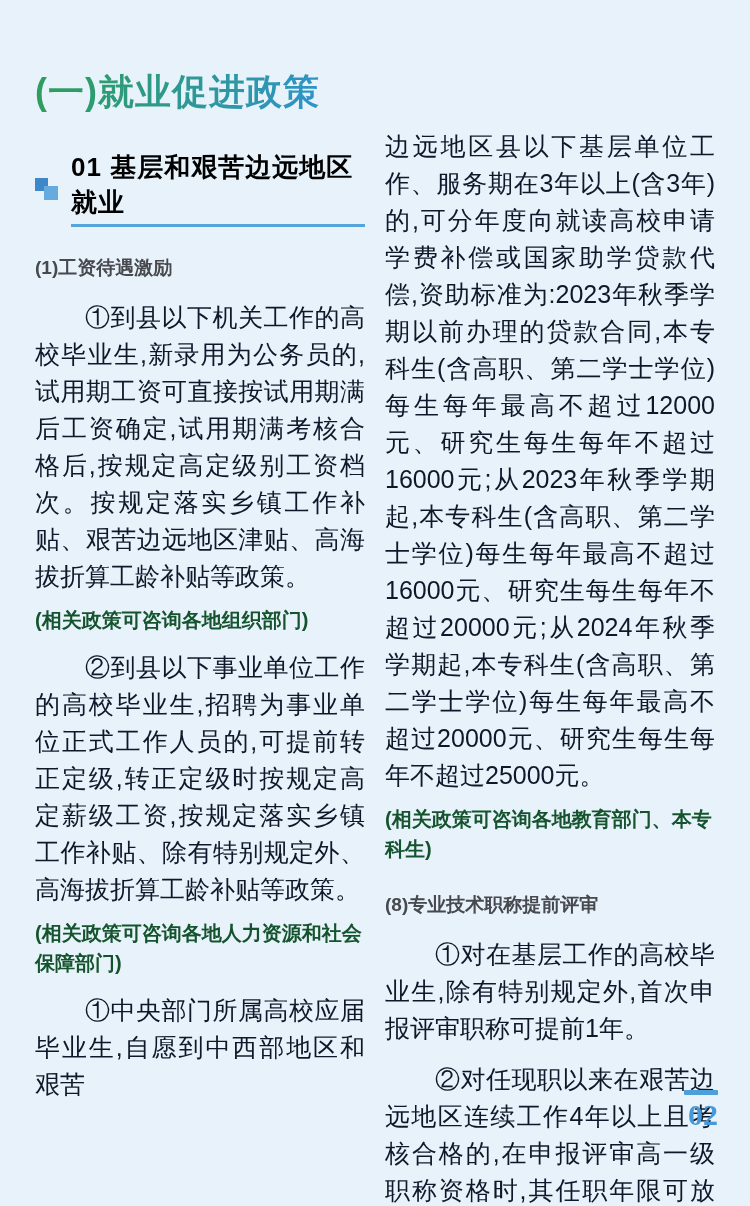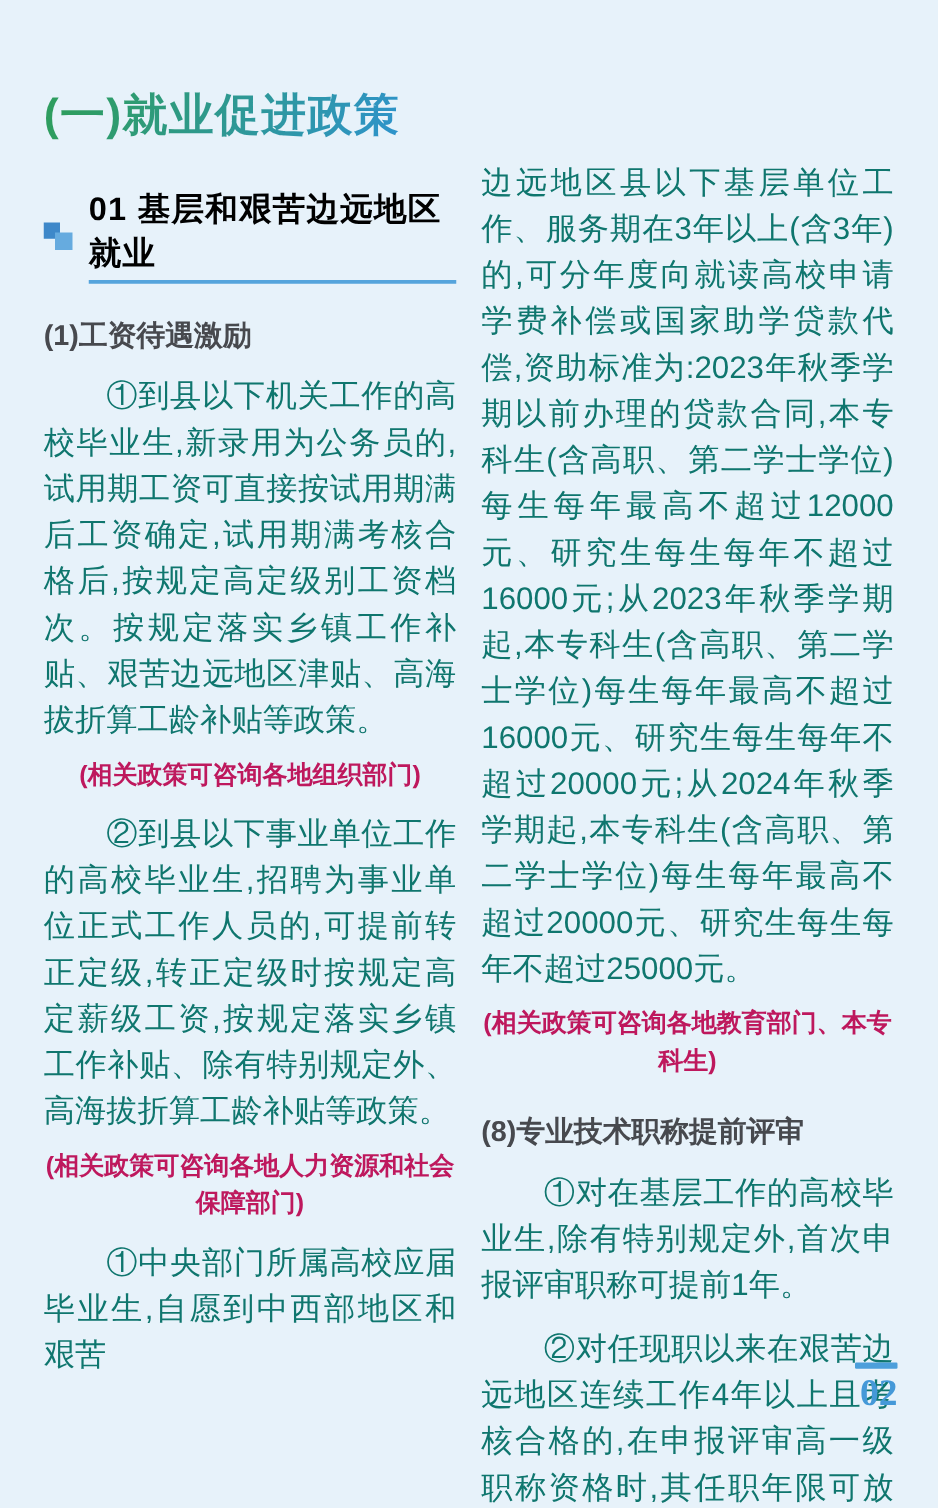--- a/index.html
+++ b/index.html
@@ -18,30 +18,30 @@
 
   .section{margin-top:36px;display:flex;align-items:center;gap:10px;}
   .marker{position:relative;width:26px;height:26px;flex:0 0 auto;}
   .marker .sq-a{position:absolute;left:0;top:2px;width:13px;height:13px;background:#3E88C9;}
   .marker .sq-b{position:absolute;left:9px;top:10px;width:14px;height:14px;background:#66ABDF;}
   .section-label{
     font-size:26px;font-weight:bold;color:#000000;
     border-bottom:3px solid #55A4DC;padding-bottom:4px;letter-spacing:1px;
   }
 
-  .subhead{margin:24px 0 0;font-size:23px;line-height:34px;font-weight:bold;color:#47494E;}
+  .subhead{margin:24px 0 0;font-size:19px;line-height:34px;font-weight:bold;color:#47494E;}
   .para{
-    margin:14px 0 0;font-size:25px;line-height:37px;color:#0f766e;
+    margin:14px 0 0;font-size:25px;line-height:37px;color:#0f172a;
     text-align:justify;text-justify:inter-ideograph;text-indent:2em;
   }
   .para.no-indent{text-indent:0;}
   .para.first-right{margin-top:128px;}
   .note{
     margin:10px 0 0;font-size:20px;line-height:30px;font-weight:bold;
-    color:#be185d;text-align:center;
+    color:#14532d;text-align:left;
   }
 
   .pagenum{position:absolute;top:1090px;right:32px;display:flex;flex-direction:column;align-items:flex-end;font-family:Liberation Serif, serif;}
   .pagenum-bar{width:34px;height:5px;background:#4C9FDB;border-radius:1px;}
   .pagenum-text{margin-top:5px;font-size:30px;line-height:30px;font-weight:bold;color:#4599D8;}
 </style>
 </head>
 <body>
 
 <div class="page">

